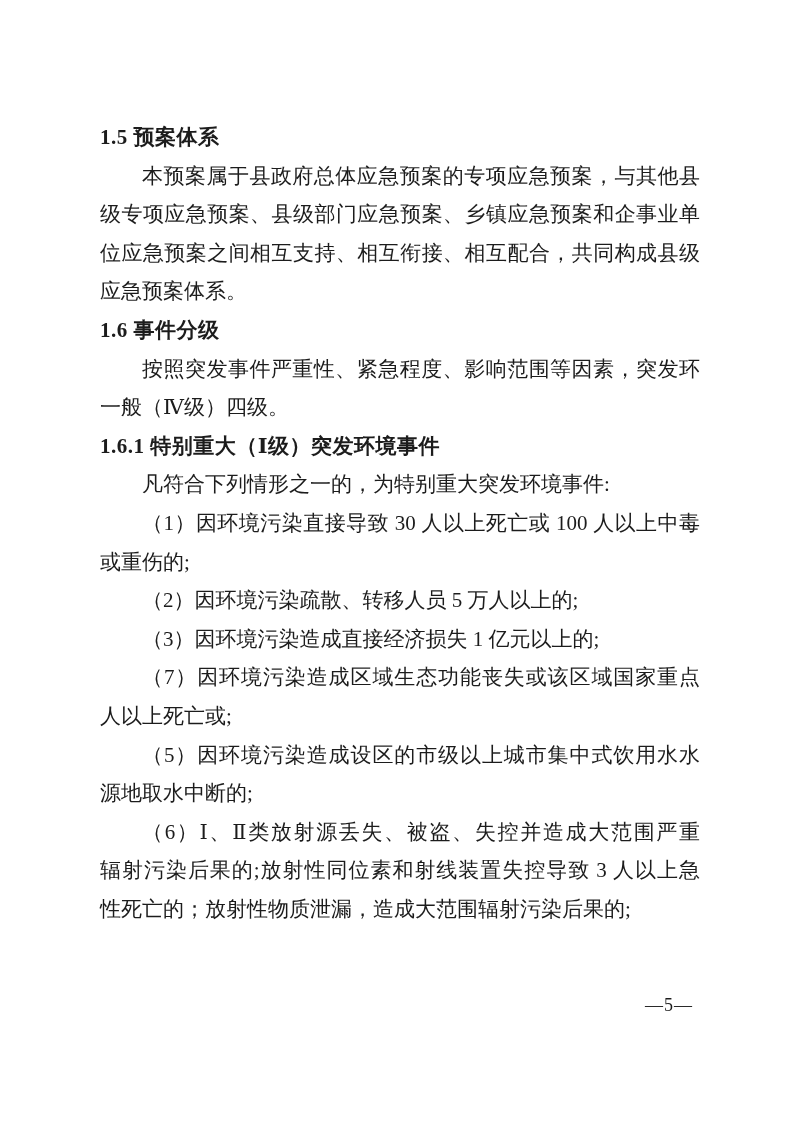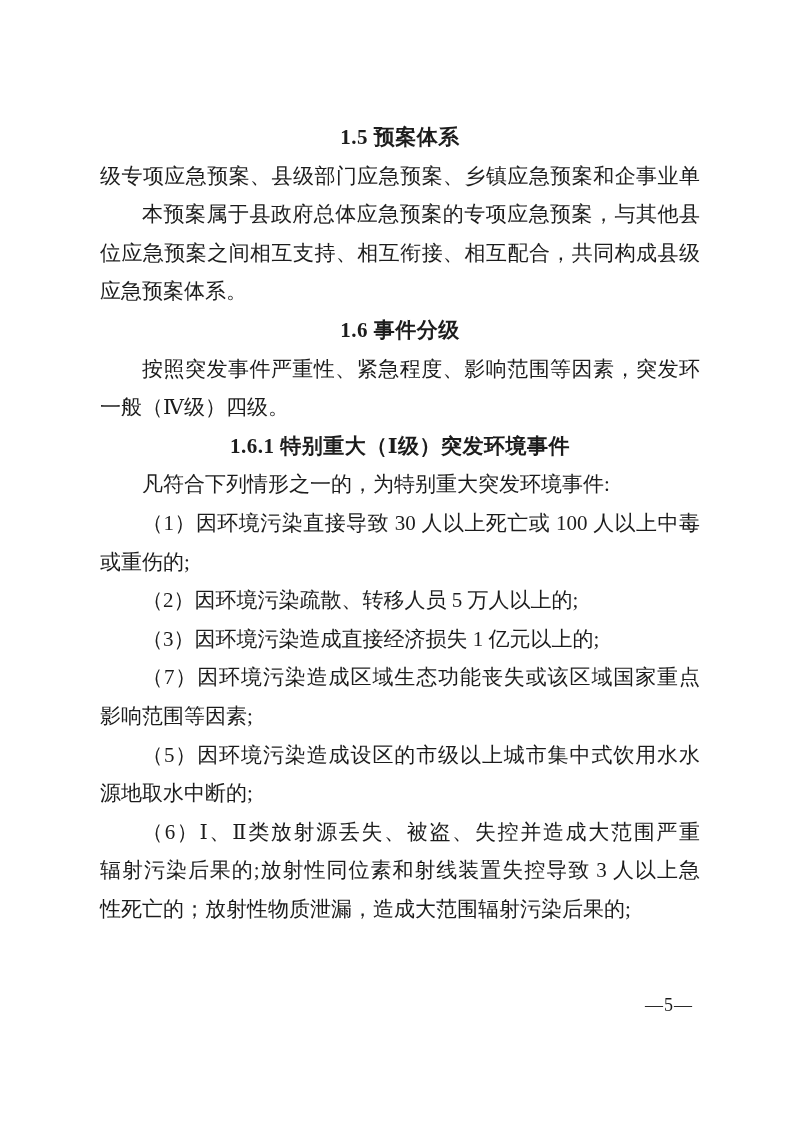--- a/index.html
+++ b/index.html
@@ -33,59 +33,58 @@
     text-align: justify;
     text-align-last: justify;
     text-justify: inter-character;
   }
   .indent {
     text-indent: 42px;
   }
   .heading {
     font-weight: bold;
     letter-spacing: 0.5px;
-    text-align: center;
   }
   .pagenum {
     position: absolute;
     top: 993px;
     right: 100px;
     font-size: 18px;
     line-height: 24px;
     letter-spacing: 1px;
     color: #1c1c1c;
   }
 </style>
 </head>
 <body>
 
 <main class="doc">
 
   <div class="line heading">1.5 预案体系</div>
+  <div class="line indent just">本预案属于县政府总体应急预案的专项应急预案，与其他县</div>
   <div class="line just">级专项应急预案、县级部门应急预案、乡镇应急预案和企事业单</div>
-  <div class="line indent just">本预案属于县政府总体应急预案的专项应急预案，与其他县</div>
   <div class="line just">位应急预案之间相互支持、相互衔接、相互配合，共同构成县级</div>
   <div class="line">应急预案体系。</div>
 
   <div class="line heading">1.6 事件分级</div>
   <div class="line indent just">按照突发事件严重性、紧急程度、影响范围等因素，突发环</div>
   <div class="line">一般（Ⅳ级）四级。</div>
 
   <div class="line heading">1.6.1 特别重大（Ⅰ级）突发环境事件</div>
   <div class="line indent">凡符合下列情形之一的，为特别重大突发环境事件:</div>
 
   <div class="line indent just">（1）因环境污染直接导致 30 人以上死亡或 100 人以上中毒</div>
   <div class="line">或重伤的;</div>
 
   <div class="line indent">（2）因环境污染疏散、转移人员 5 万人以上的;</div>
 
   <div class="line indent">（3）因环境污染造成直接经济损失 1 亿元以上的;</div>
 
   <div class="line indent just">（7）因环境污染造成区域生态功能丧失或该区域国家重点</div>
-  <div class="line">影响范围等因素;</div>
+  <div class="line">人以上死亡或;</div>
 
   <div class="line indent just">（5）因环境污染造成设区的市级以上城市集中式饮用水水</div>
   <div class="line">源地取水中断的;</div>
 
   <div class="line indent just">（6）Ⅰ、Ⅱ类放射源丢失、被盗、失控并造成大范围严重</div>
   <div class="line just">辐射污染后果的;放射性同位素和射线装置失控导致 3 人以上急</div>
   <div class="line">性死亡的；放射性物质泄漏，造成大范围辐射污染后果的;</div>
 
 </main>
 

